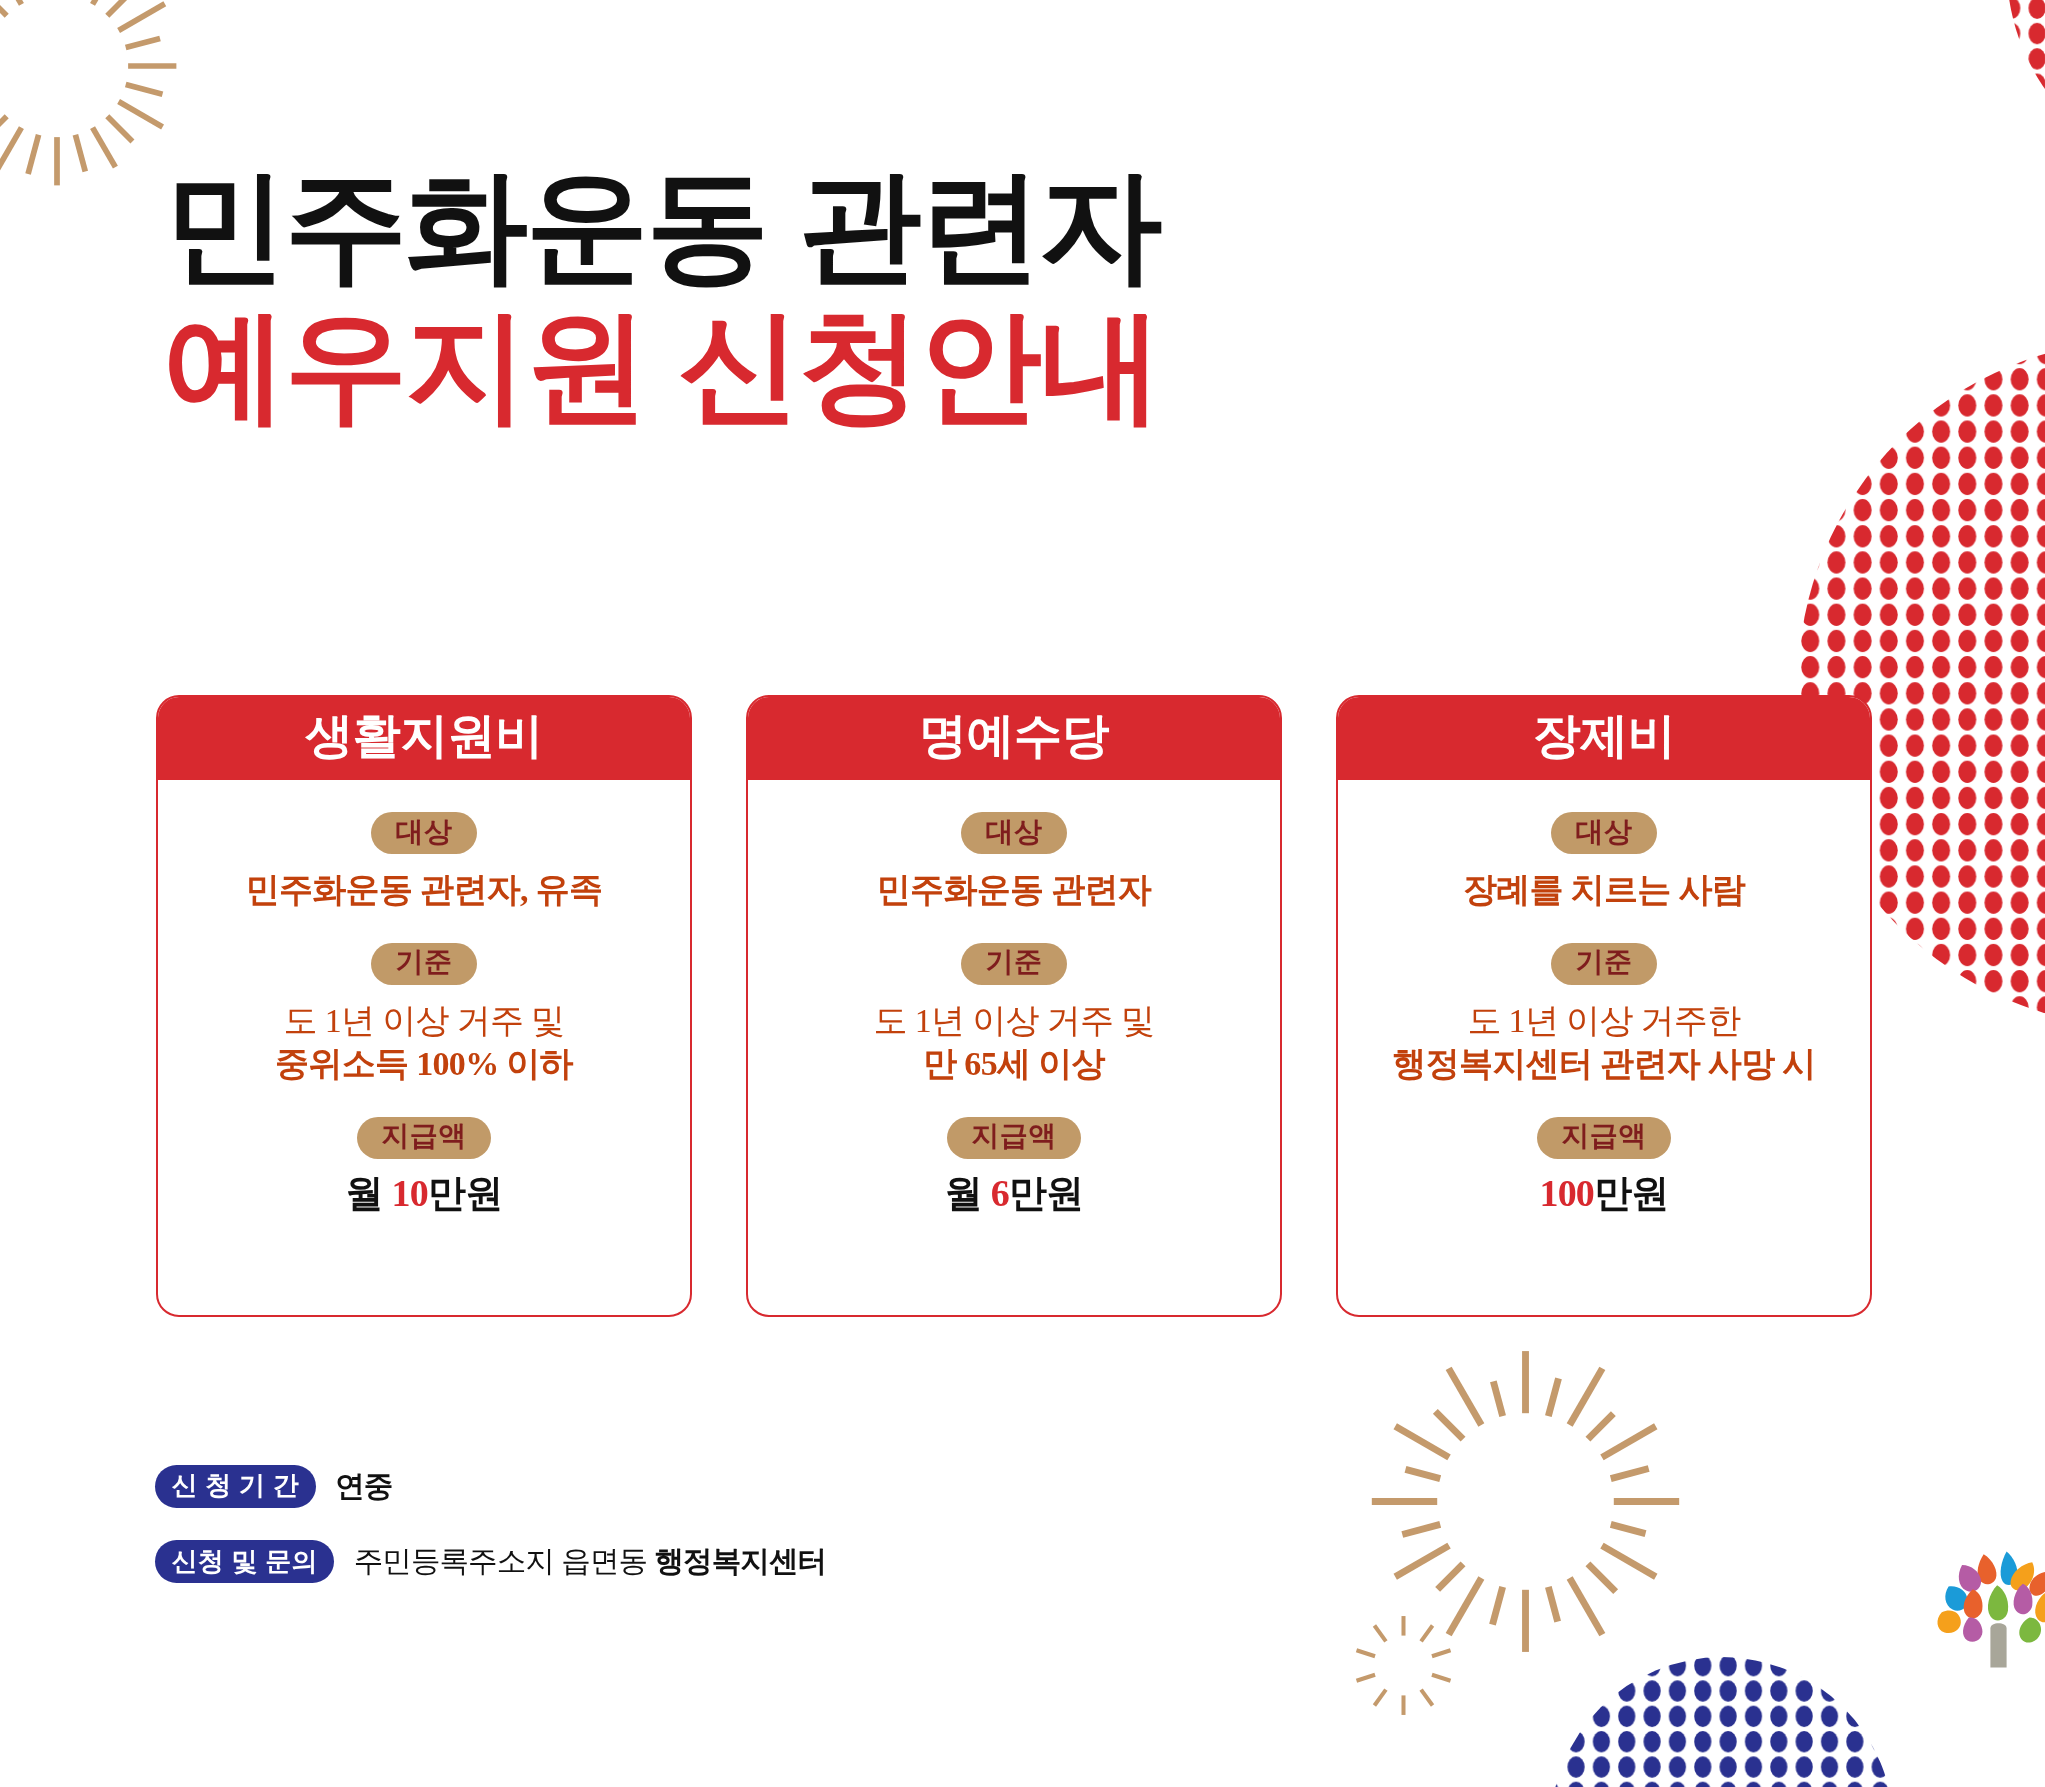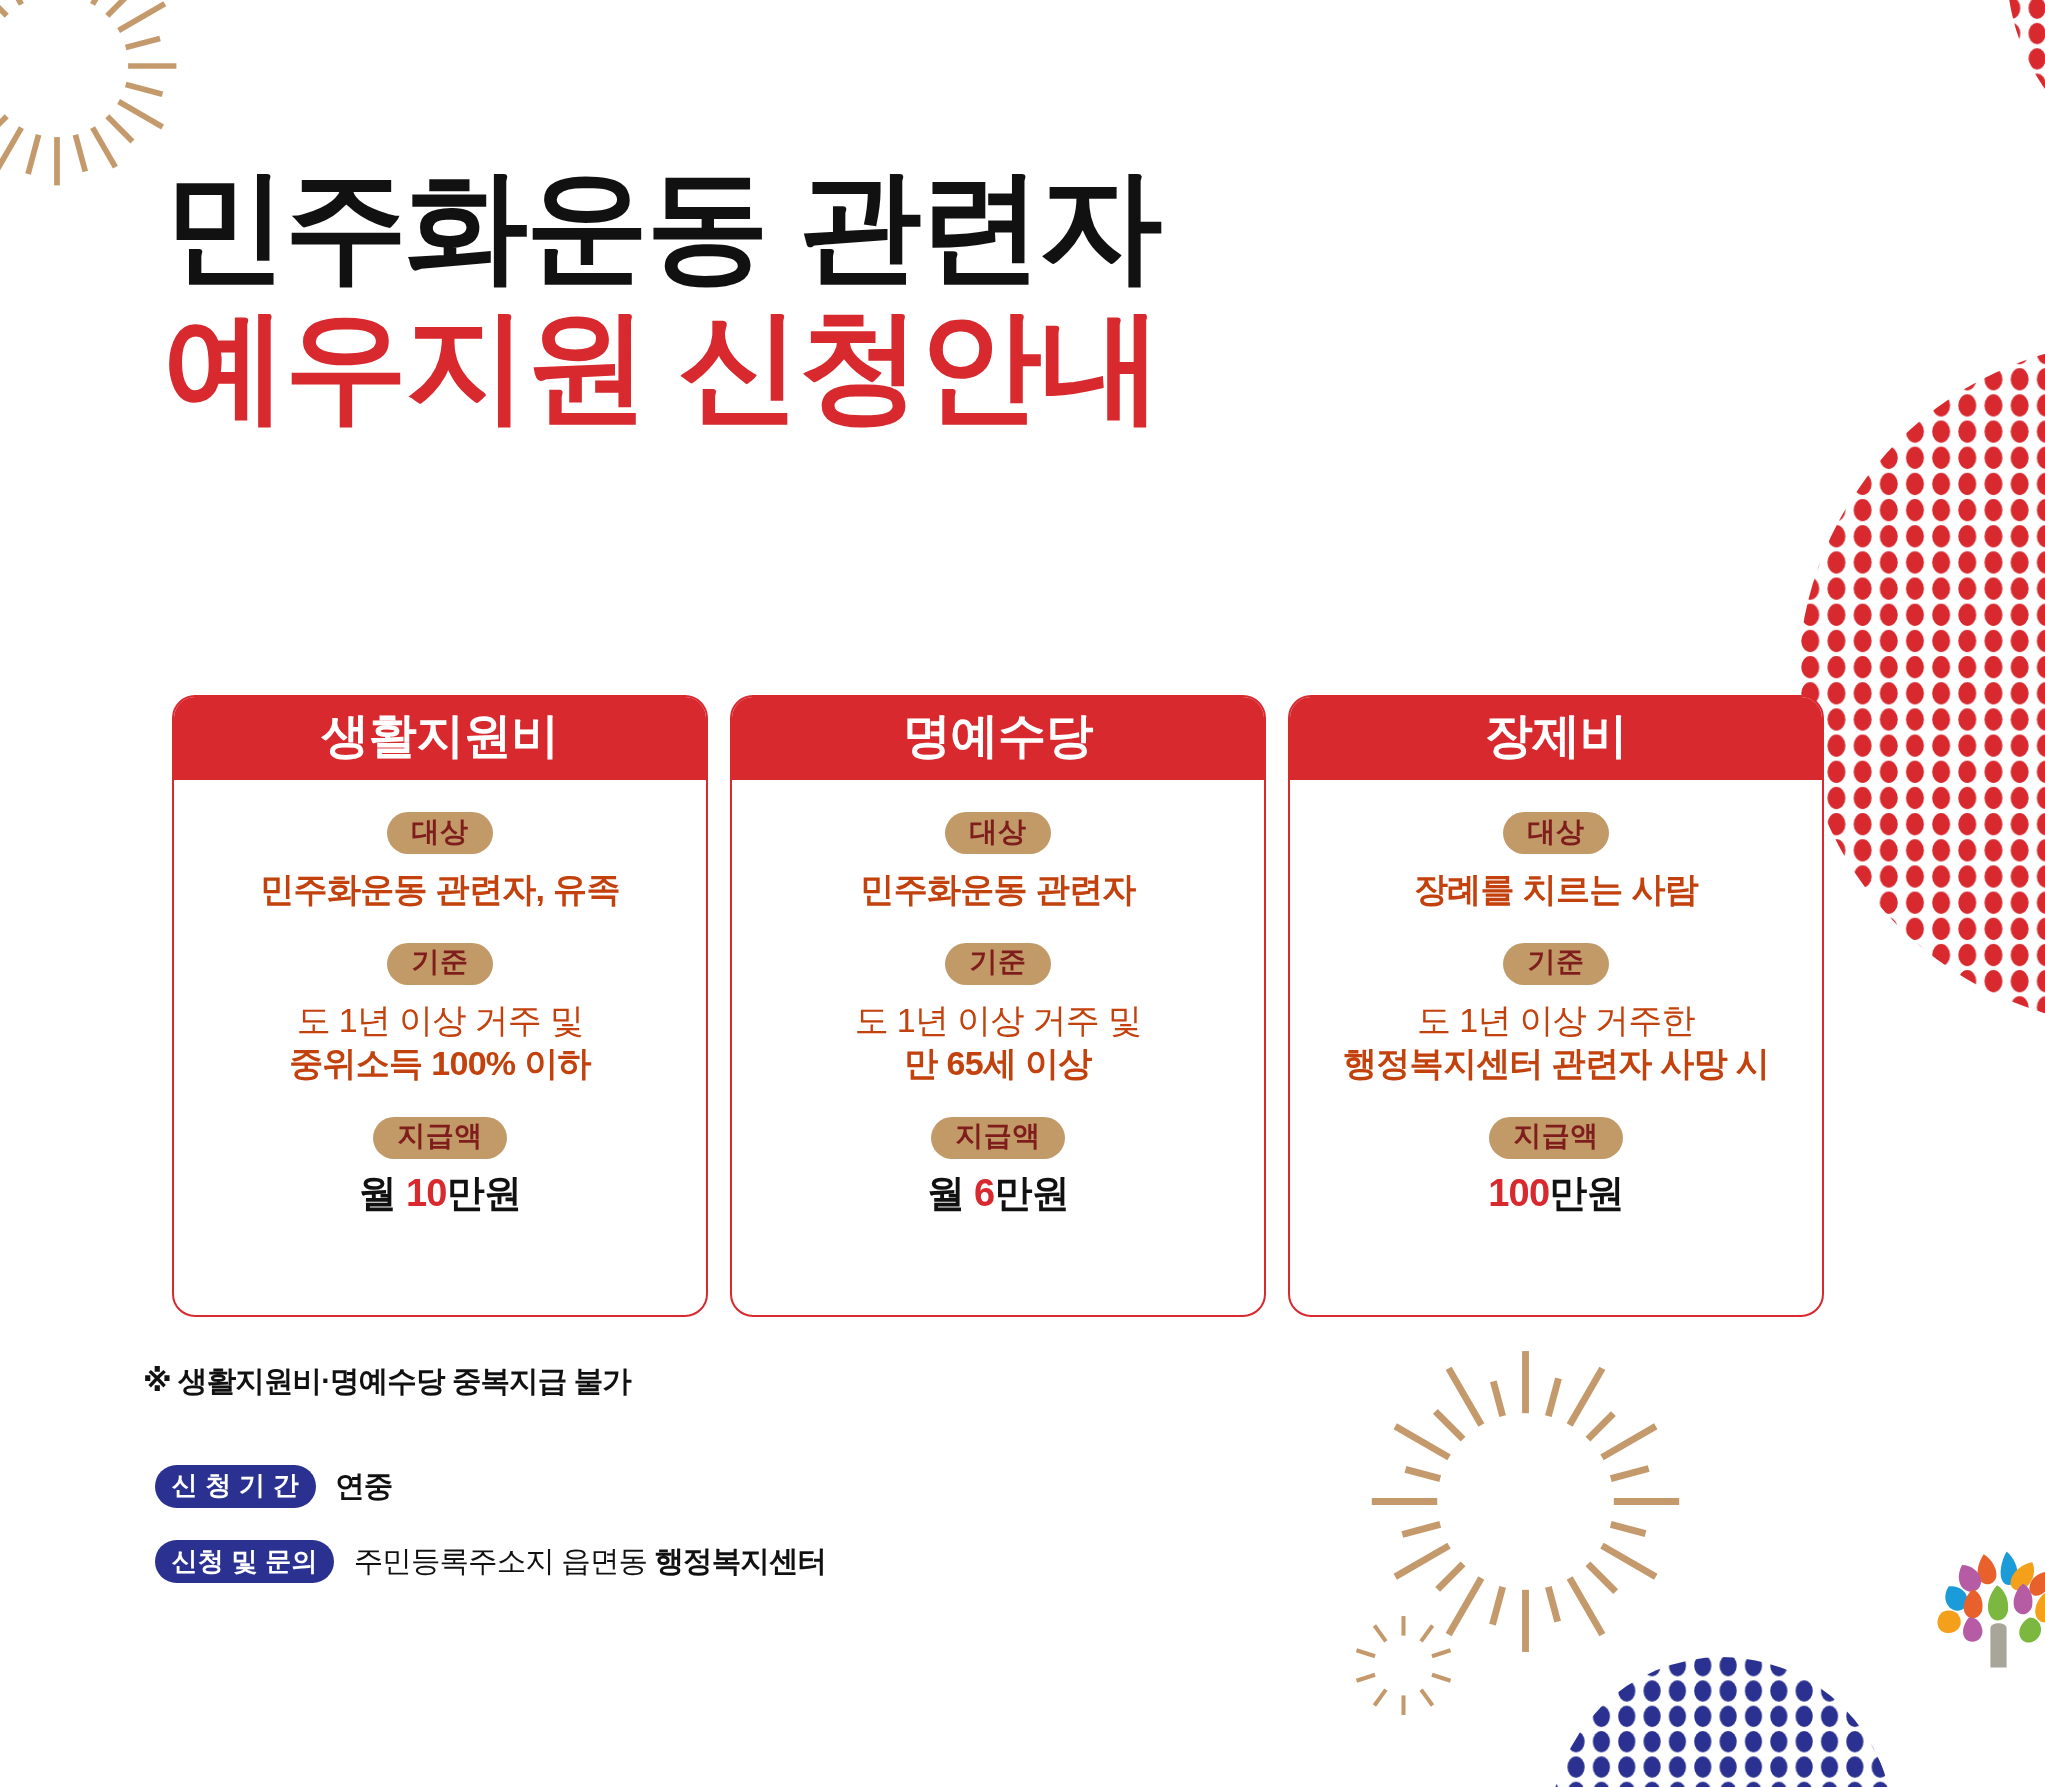--- a/index.html
+++ b/index.html
@@ -21,21 +21,21 @@
   .title-line{
     font-weight:900;
     letter-spacing:-0.02em;
     line-height:1.0;
     white-space:nowrap;
   }
   #title-line-1{font-size:123px;color:#111111;}
   #title-line-2{font-size:123px;color:#D8292F;margin-top:17px;}
 
   
-  #cards{position:absolute;left:172px;top:695px;display:flex;gap:22px;}
+  #cards{position:absolute;left:156px;top:695px;display:flex;gap:54px;font-family:Liberation Serif, serif;}
   .card{
     width:536px;
     border:2.9px solid #D8292F;
     border-radius:23px;
     background:#ffffff;
     box-sizing:border-box;
     overflow:hidden;
     display:flex;flex-direction:column;
     height:622px;
   }
@@ -336,21 +336,20 @@
         <div class="field">
           <span class="pill">지급액</span>
           <div class="amount"><span></span><span class="num">100</span><span>만원</span></div>
         </div>
 
       </div>
     </div>
 
   </div>
 
-  <div id="note">※ 생활지원비·명예수당 중복지급 불가</div>
 
   <div id="footer">
 
     <div class="frow">
       <span class="fpill spaced">신청기간</span>
       <span class="ftext"><span class="reg"></span><span>연중</span></span>
     </div>
 
     <div class="frow">
       <span class="fpill">신청 및 문의</span>

